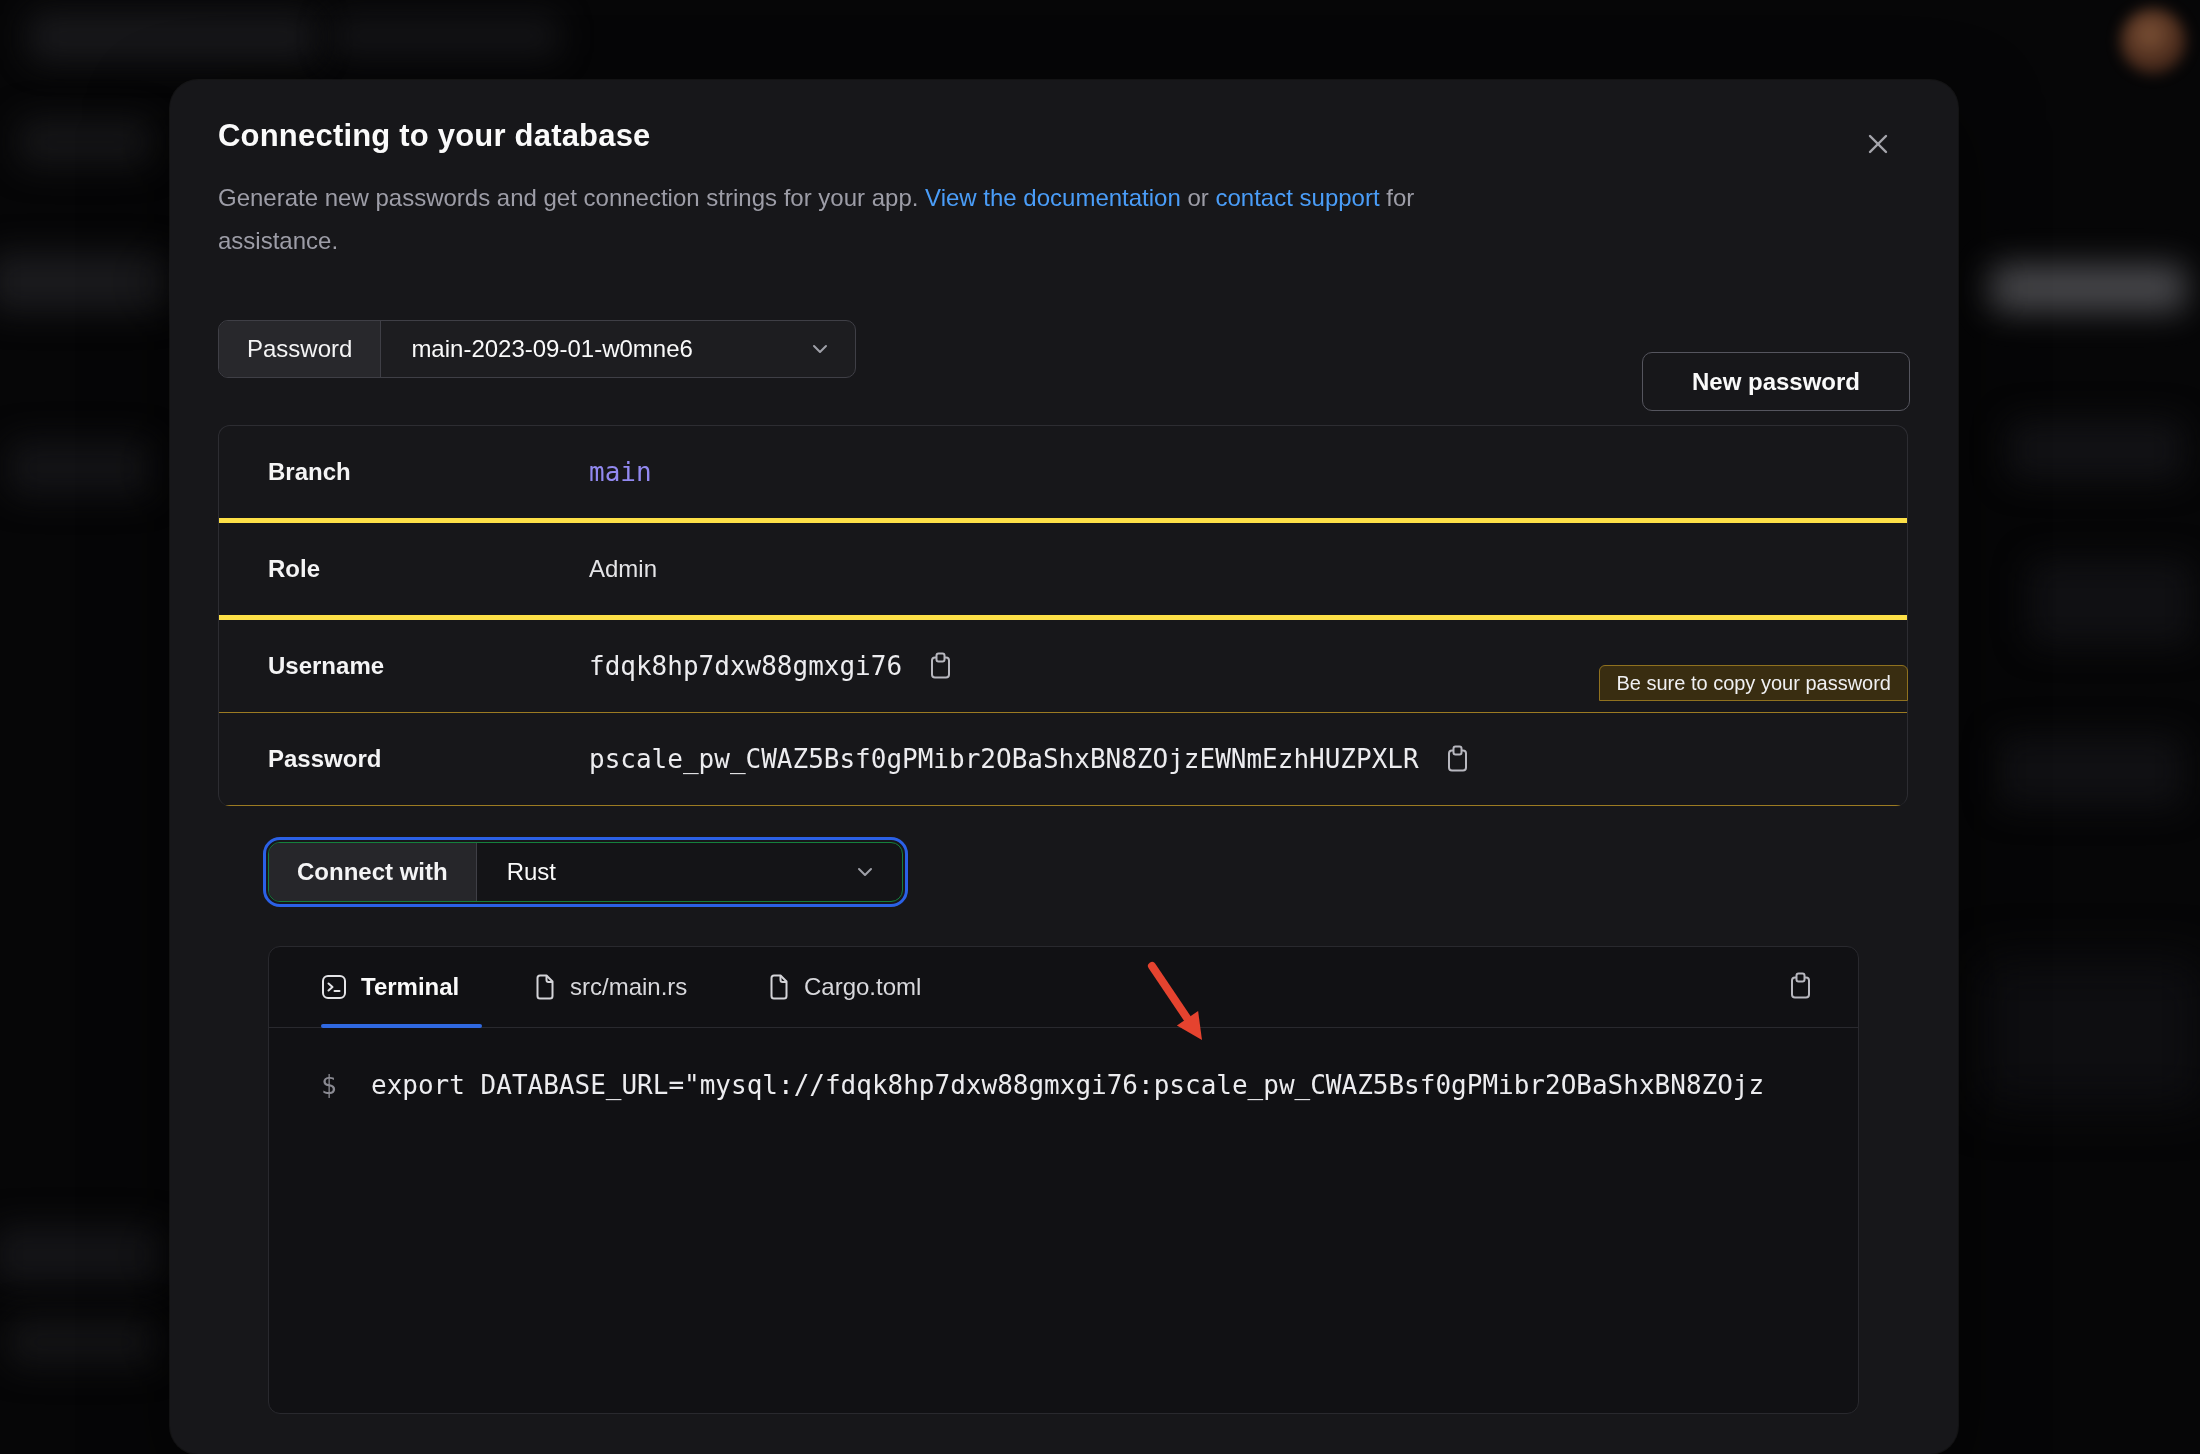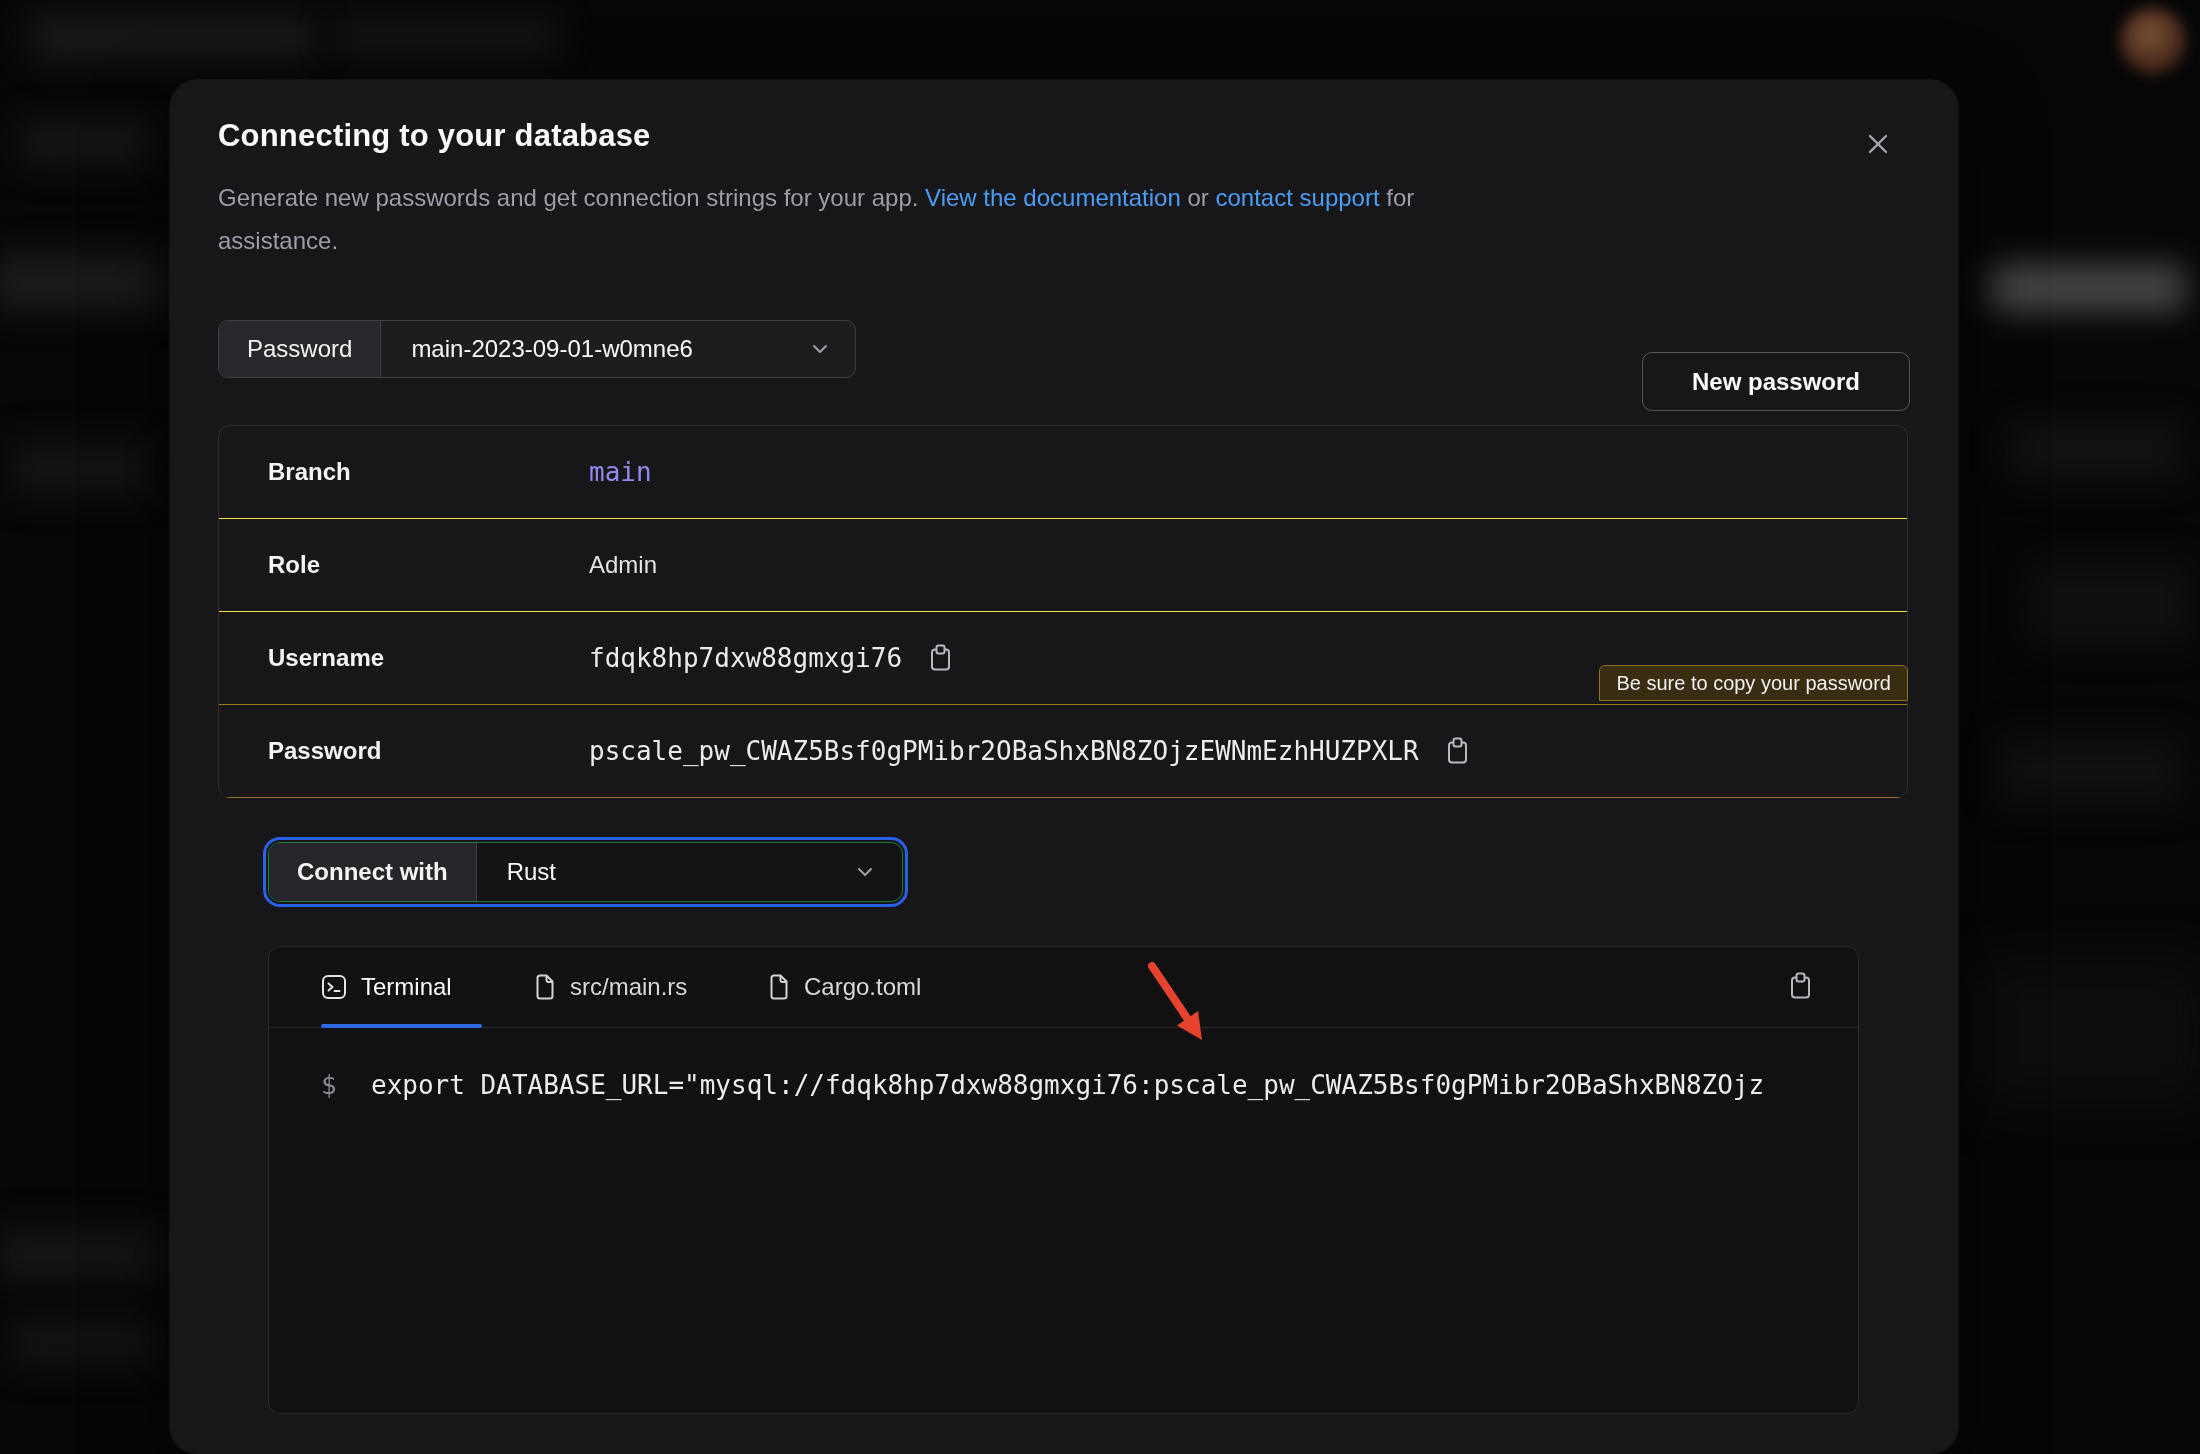--- a/index.html
+++ b/index.html
@@ -74,21 +74,21 @@
     cursor:pointer;box-sizing:border-box;margin-top:32px;
   }
 
   
   .details-table{
     position:absolute;left:48px;top:345px;width:1690px;
     border:1px solid #2d2d32;border-bottom:none;border-radius:12px;
     box-sizing:border-box;overflow:hidden;
   }
   .drow{height:92px;position:relative;}
-  .drow + .drow{border-top:1px solid #fde047;}
+  .drow + .drow{border-top:5px solid #fde047;}
   .drow.highlight{border-top:1px solid #9c7b22;border-bottom:1px solid #9c7b22;}
   .dlabel{
     position:absolute;left:49px;top:50%;transform:translateY(-50%);
     font-size:24px;font-weight:600;color:#f4f4f5;
   }
   .dvalue{
     position:absolute;left:370px;top:50%;transform:translateY(-50%);
     display:flex;align-items:center;gap:26px;font-size:24px;color:#e4e4e7;
   }
   .dvalue.mono{font-size:26px;color:#ececef;}
@@ -123,21 +123,21 @@
   .code-panel{
     position:absolute;left:98px;top:866px;width:1591px;height:468px;
     background:#111114;border:1px solid #29292e;border-radius:12px;box-sizing:border-box;
   }
   .tabbar{position:relative;height:80px;border-bottom:1px solid #29292e;}
   .tab{
     position:absolute;top:0;height:80px;display:flex;align-items:center;gap:14px;
     font-size:24px;color:#d8d8dc;cursor:pointer;background:none;border:none;padding:0;
     font-family:"Liberation Sans",sans-serif;
   }
-  .tab.active{color:#fafafa;font-weight:400;justify-content:space-between;}
+  .tab.active{color:#fafafa;font-weight:700;justify-content:space-between;}
   .tab.t1{left:52px;} .tab.t2{left:265px;} .tab.t3{left:499px;}
   .tab-underline{position:absolute;left:52px;top:77px;width:161px;height:4px;background:#3069e1;border-radius:2px;}
   .panel-copy{position:absolute;left:1519px;top:24px;background:none;border:none;padding:0;cursor:pointer;}
   .terminal-line{
     position:absolute;left:0;top:120px;width:100%;height:36px;
     display:flex;align-items:center;overflow:hidden;white-space:nowrap;
   }
   .terminal-line .prompt{position:absolute;left:52px;font-size:26px;color:#8a8a92;}
   .terminal-line .cmd{position:absolute;left:102px;font-size:26px;color:#ececef;}
 

